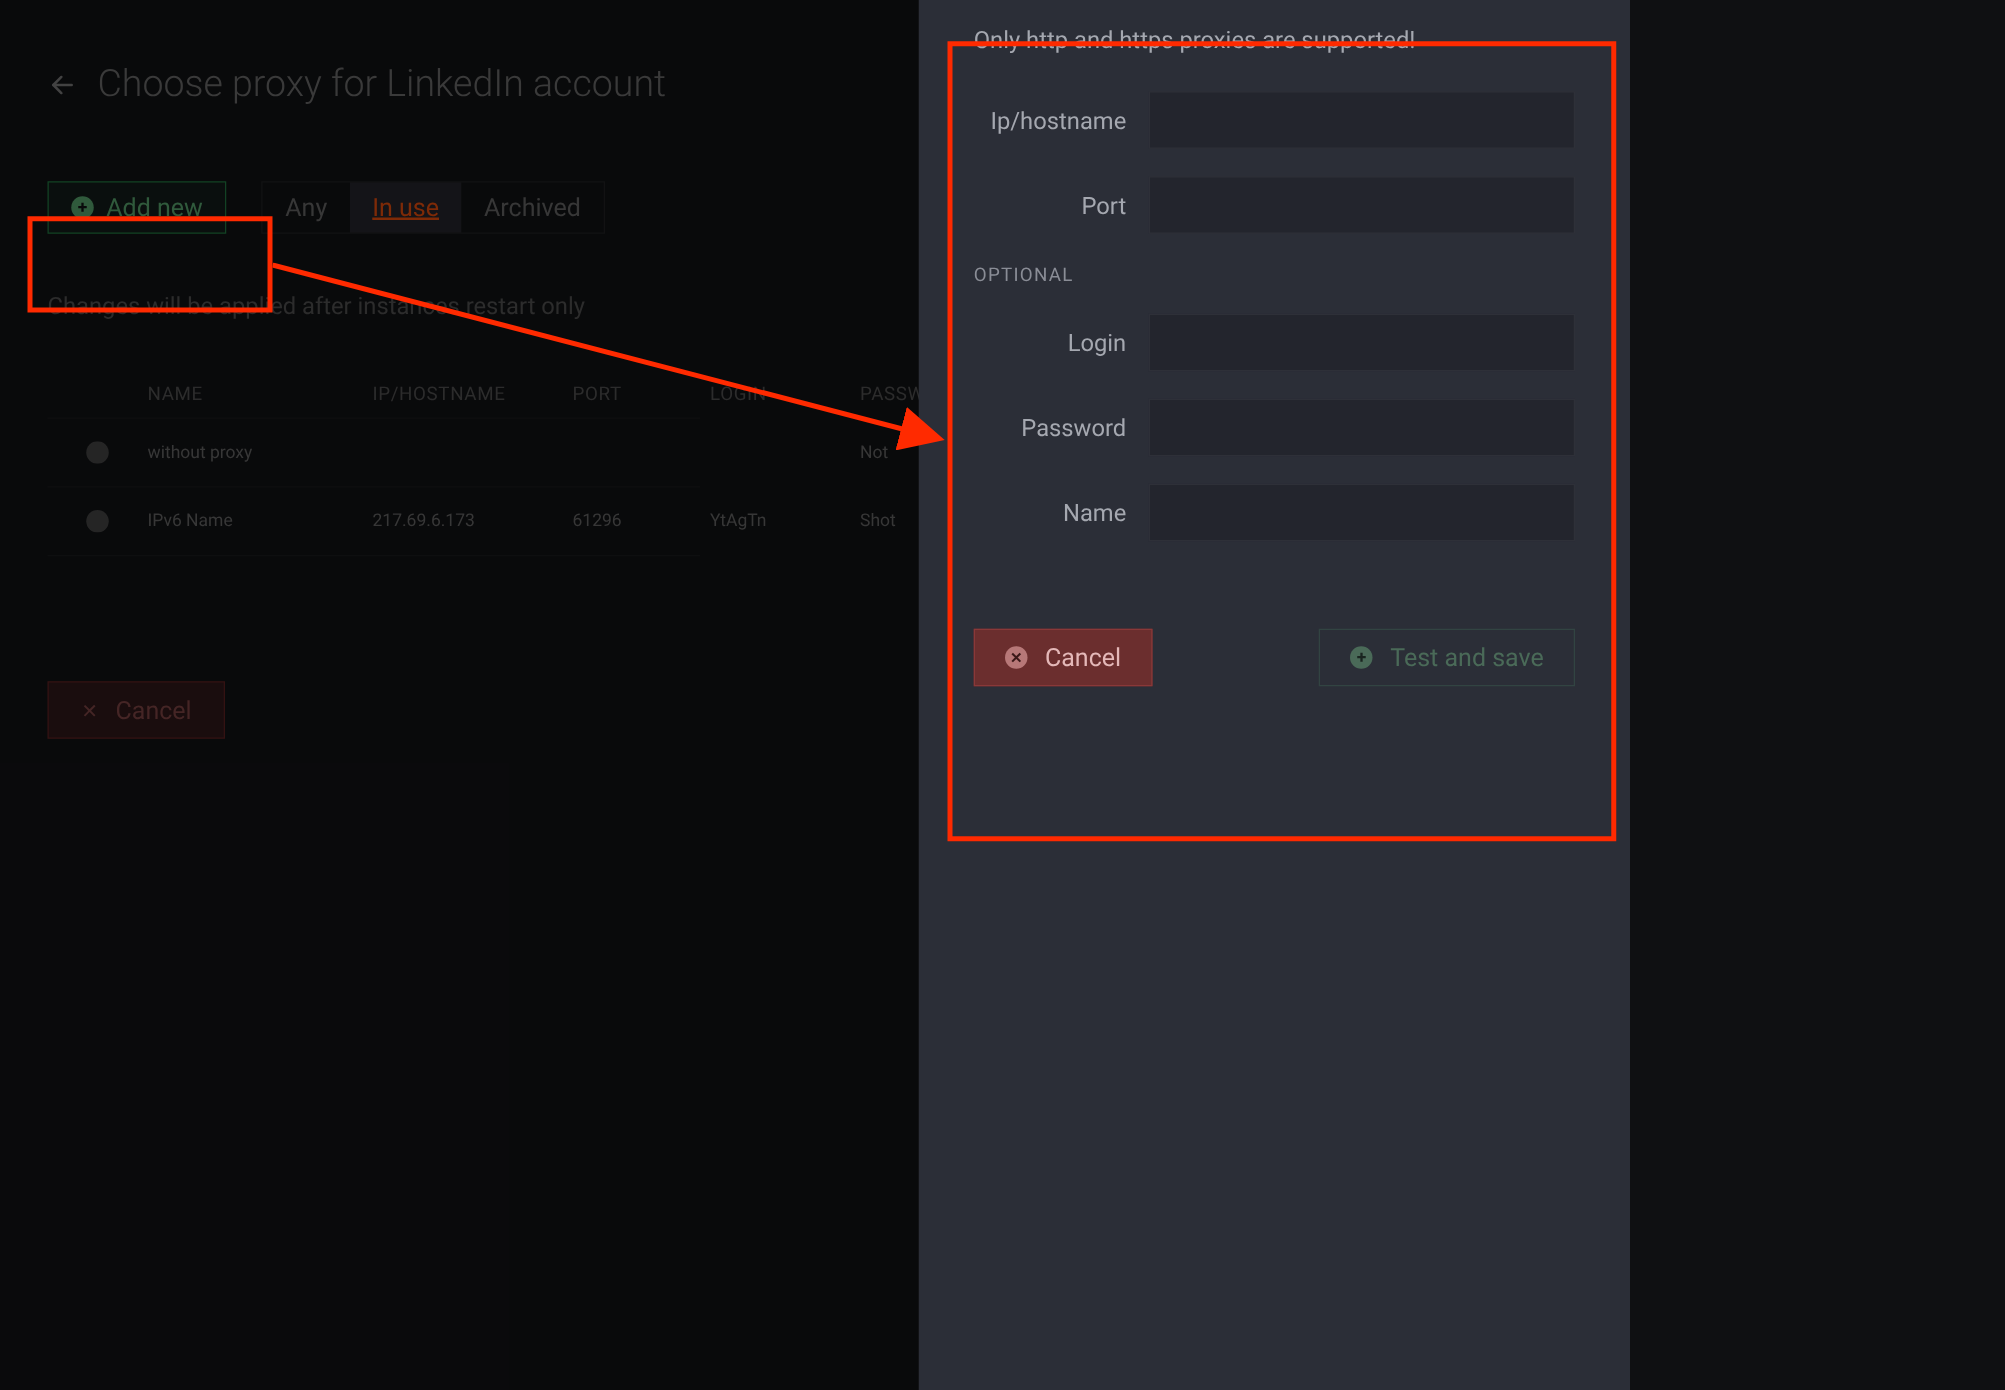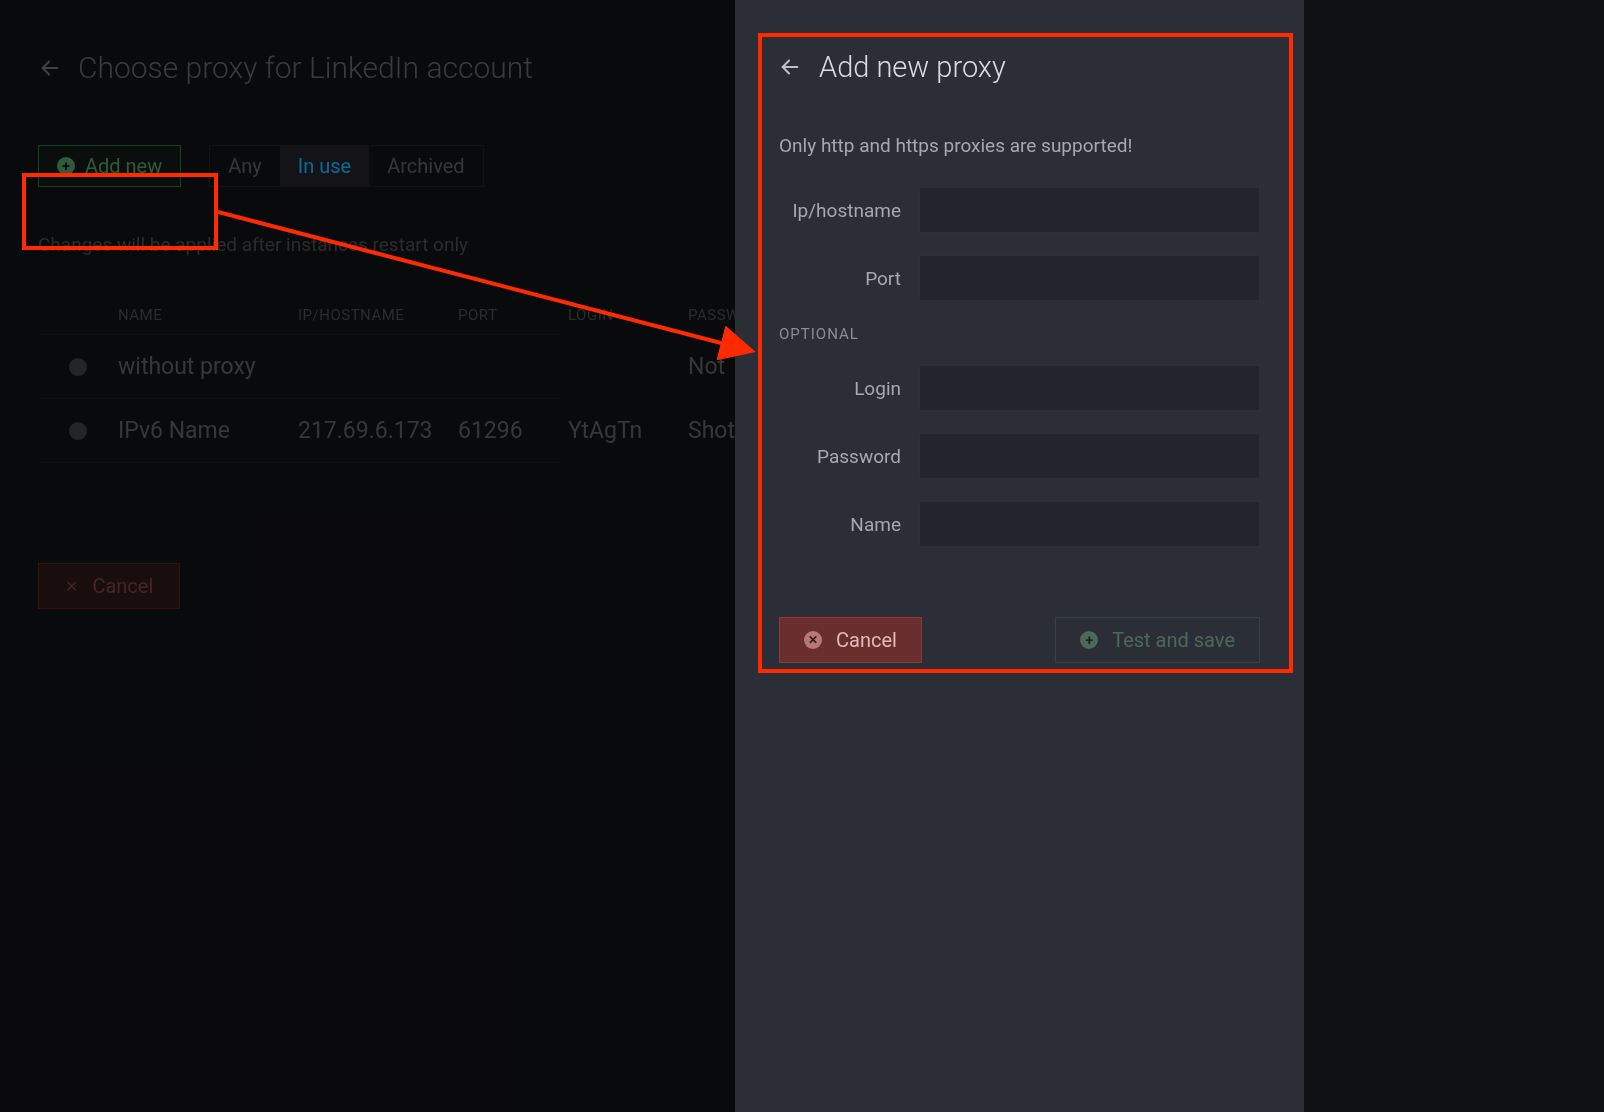--- a/index.html
+++ b/index.html
@@ -99,21 +99,22 @@
       justify-content: space-between;
     }
     .filter-tab {
       padding: 8px 18px;
       font-size: 20px;
       color: #555;
       cursor: pointer;
     }
     .filter-tab.active {
       background: rgba(80,80,95,0.25);
-      color: #0ea5e9;
+      color: #c2410c;
+      text-decoration: underline;
     }
     .info-text {
       font-size: 19px;
       color: #444;
       margin-bottom: 40px;
     }
     .proxy-table {
       width: 100%;
     }
     .table-header {
@@ -127,21 +128,21 @@
     .table-header > div {
       white-space: nowrap;
       overflow: hidden;
     }
     .table-row {
       display: grid;
       grid-template-columns: 80px 180px 160px 110px 120px 90px;
       padding: 18px 0;
       border-top: 1px solid rgba(120,120,120,0.08);
       align-items: center;
-      font-size: 23px;
+      font-size: 14px;
       color: #555;
     }
     .table-row > div {
       white-space: nowrap;
       overflow: hidden;
     }
     .radio-cell {
       display: flex;
       justify-content: center;
     }
@@ -364,29 +365,20 @@
 
   <div class="cancel-button-left">
     <span class="x-icon">✕</span>
     <span>Cancel</span>
   </div>
 </div>
 
 <div class="overlay-dim"></div>
 
 <div class="right-panel">
-  <div class="right-header">
-    <div class="right-back">
-      <svg width="22" height="22" viewBox="0 0 24 24" fill="none" stroke="currentColor" stroke-width="2.2" stroke-linecap="round" stroke-linejoin="round">
-          <line x1="20" y1="12" x2="4" y2="12"></line>
-          <polyline points="11 5 4 12 11 19"></polyline>
-        </svg>
-    </div>
-    <div class="right-title">Add new proxy</div>
-  </div>
 
   <div class="right-body">
     <div class="notice-text">Only http and https proxies are supported!</div>
 
     <div class="form-row">
       <div class="form-label">Ip/hostname</div>
       <input class="form-input" type="text" style="">
     </div>
     <div class="form-row">
       <div class="form-label">Port</div>

